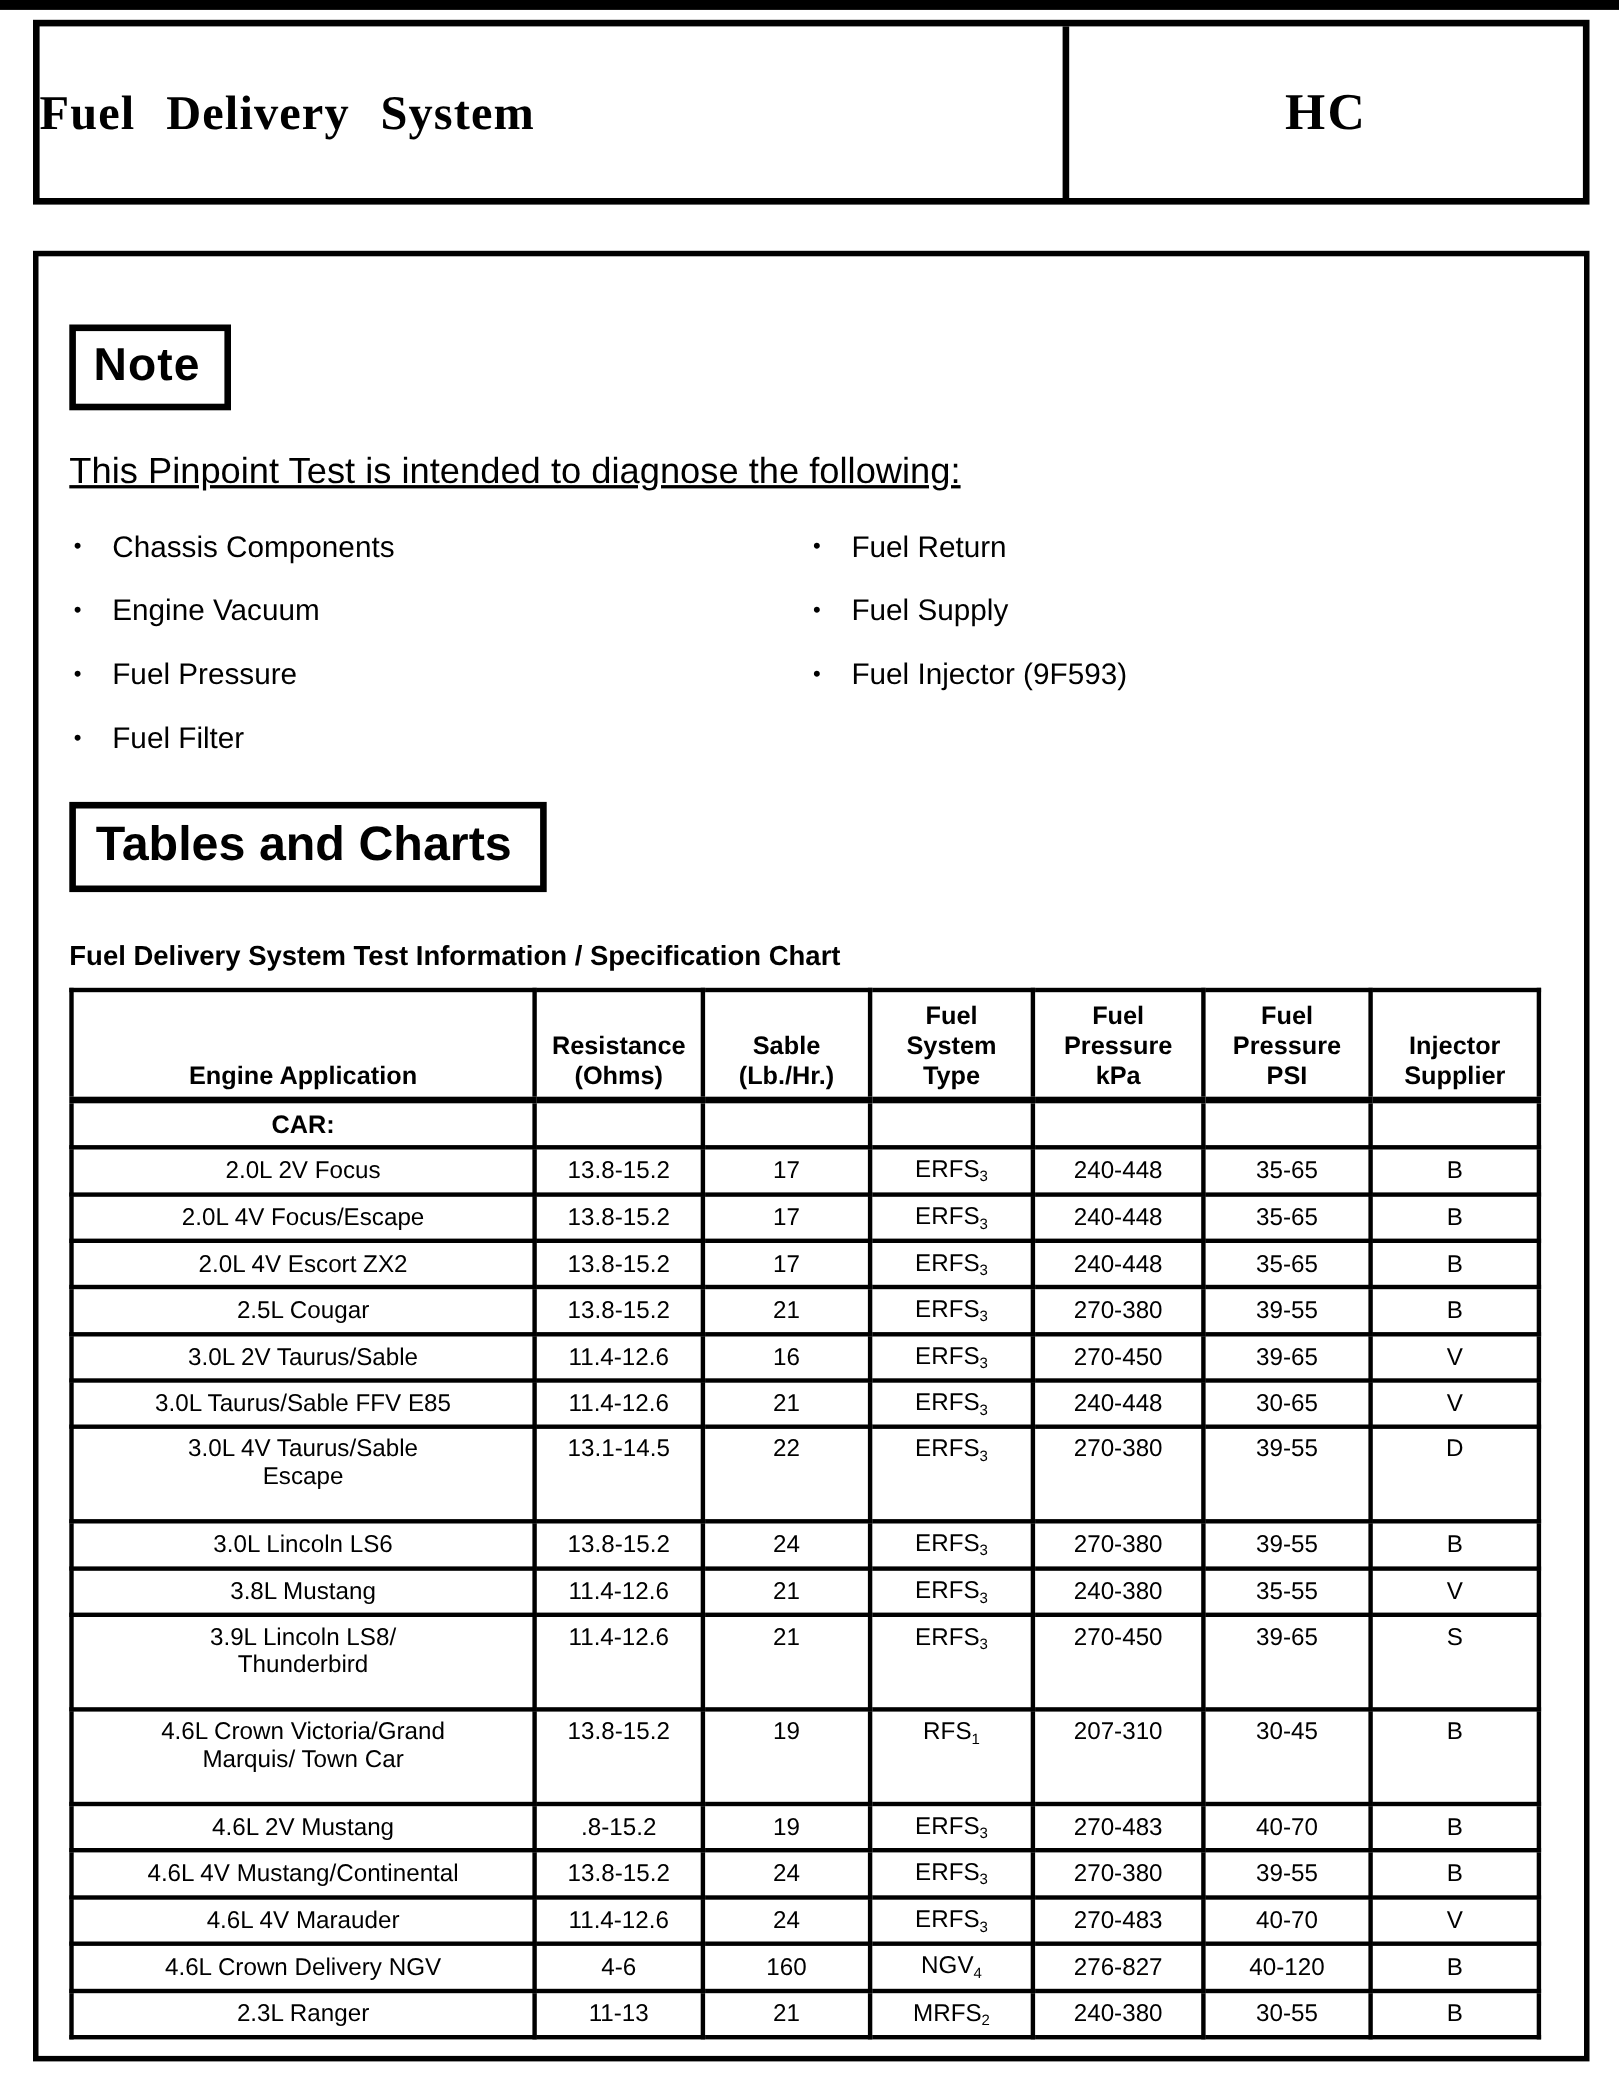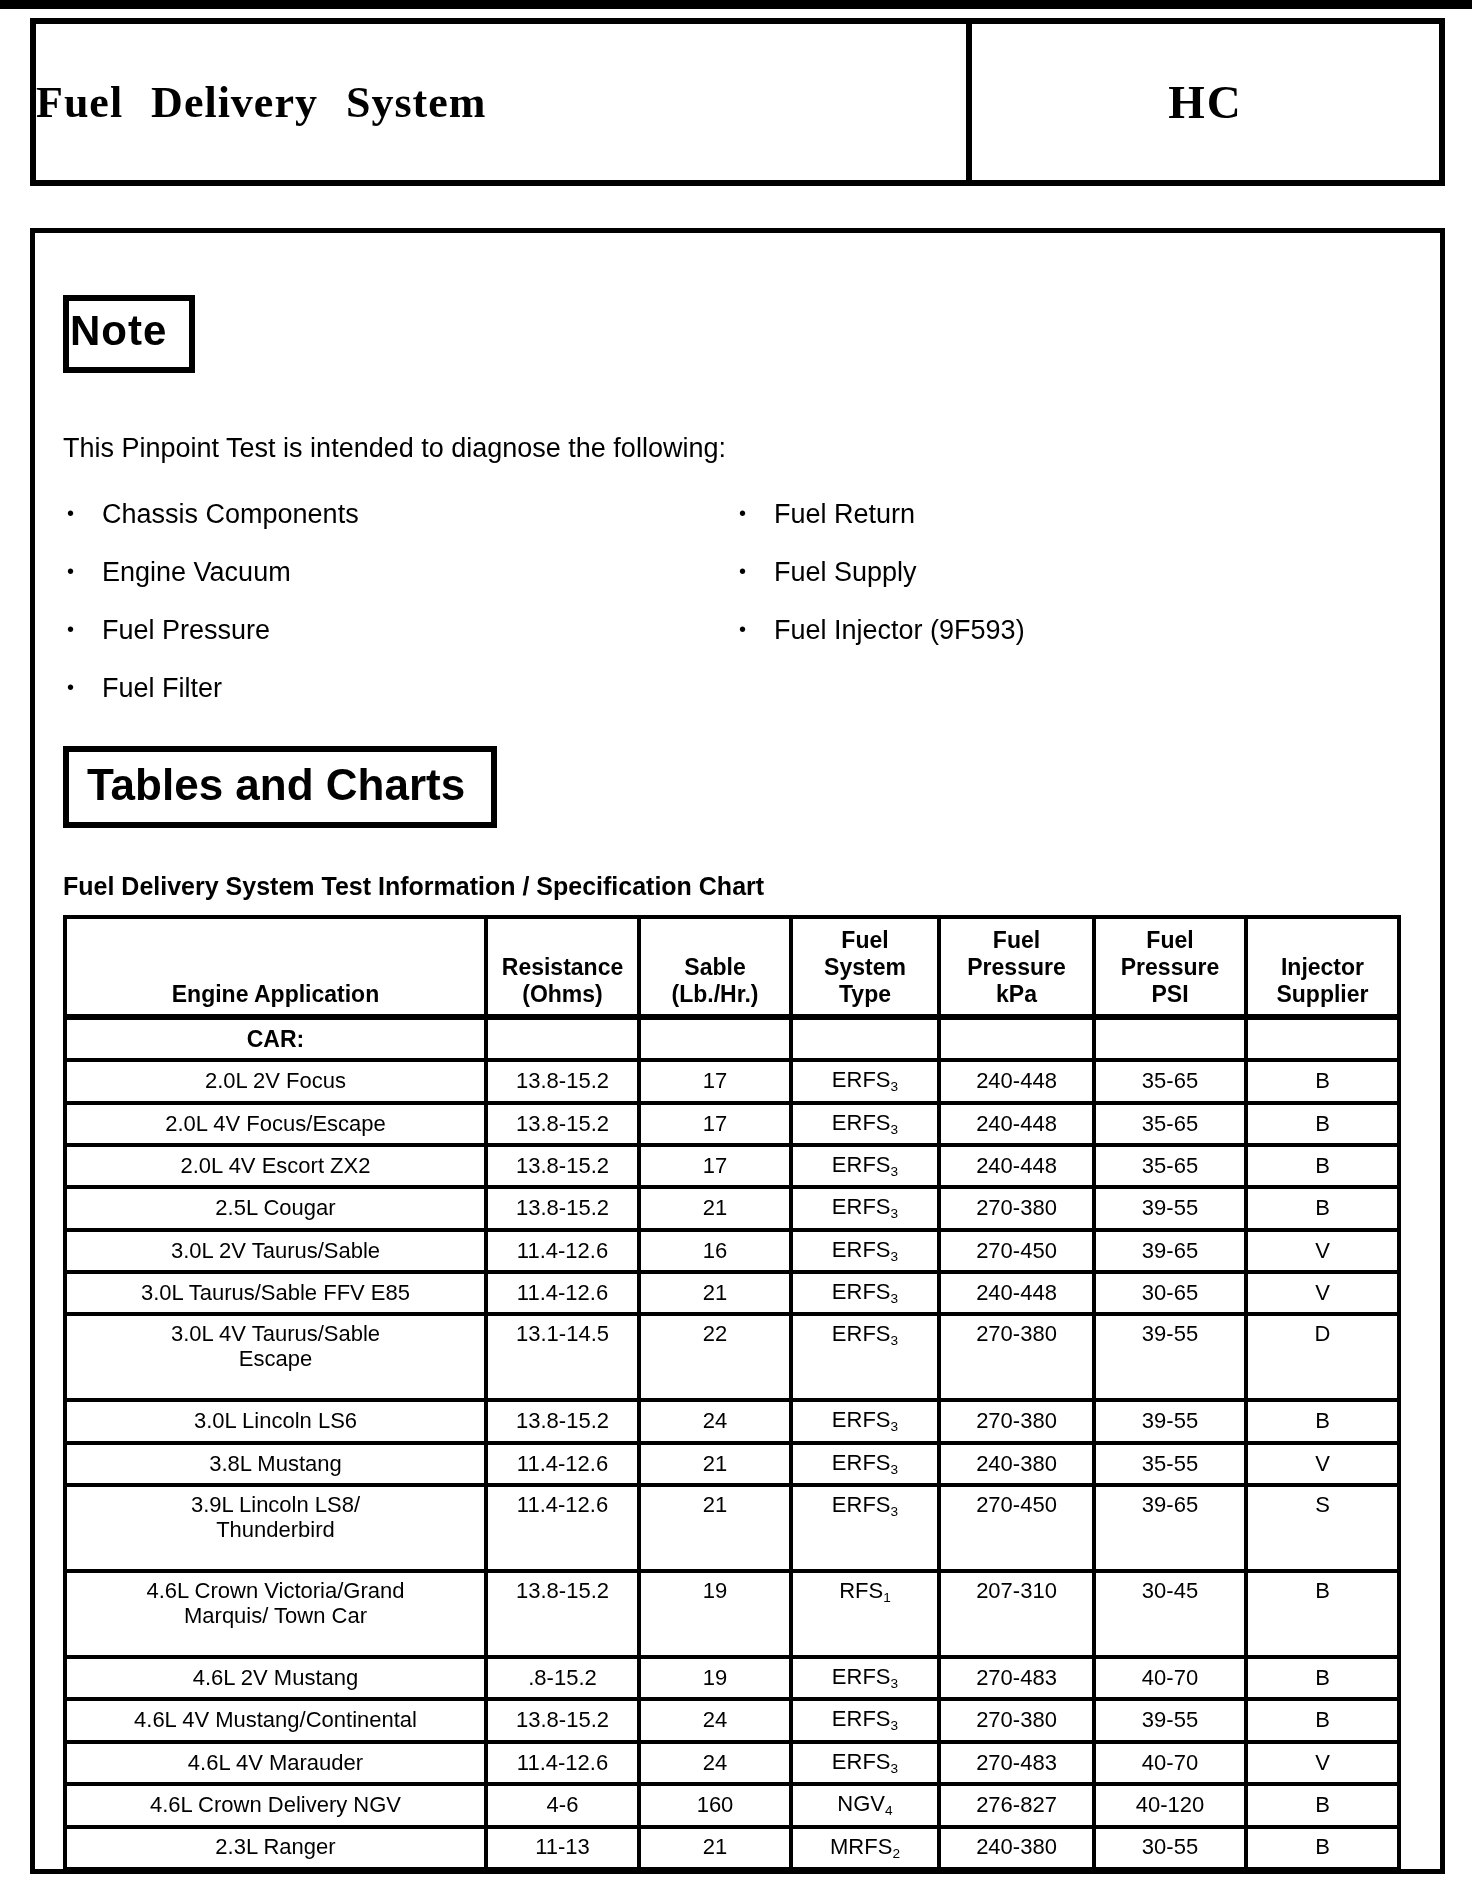--- a/index.html
+++ b/index.html
@@ -54,29 +54,30 @@
     position: absolute; left: 30px; top: 228px;
     width: 1415px; height: 1646px;
     border: 5px solid #000;
     box-sizing: border-box;
     padding: 62px 20px 0 28px;
   }
 
   .note-box {
     display: inline-block;
     border: 6px solid #000;
-    padding: 6px 22px 12px 1px;
+    padding: 6px 22px 12px 16px;
     font-size: 42px;
     font-weight: bold;
     letter-spacing: 1px;
   }
 
   .intro {
-    margin-top: 60px;
-    font-size: 27px;
+    margin-top: 36px;
+    font-size: 33px;
+    text-decoration: underline;
   }
 
   .bullets {
     display: flex;
     margin-top: 8px;
   }
   .bullet-col-left  { flex: 0 0 672px; }
   .bullet-col-right { flex: 1 1 auto; }
   .bullet-item {
     display: flex;

